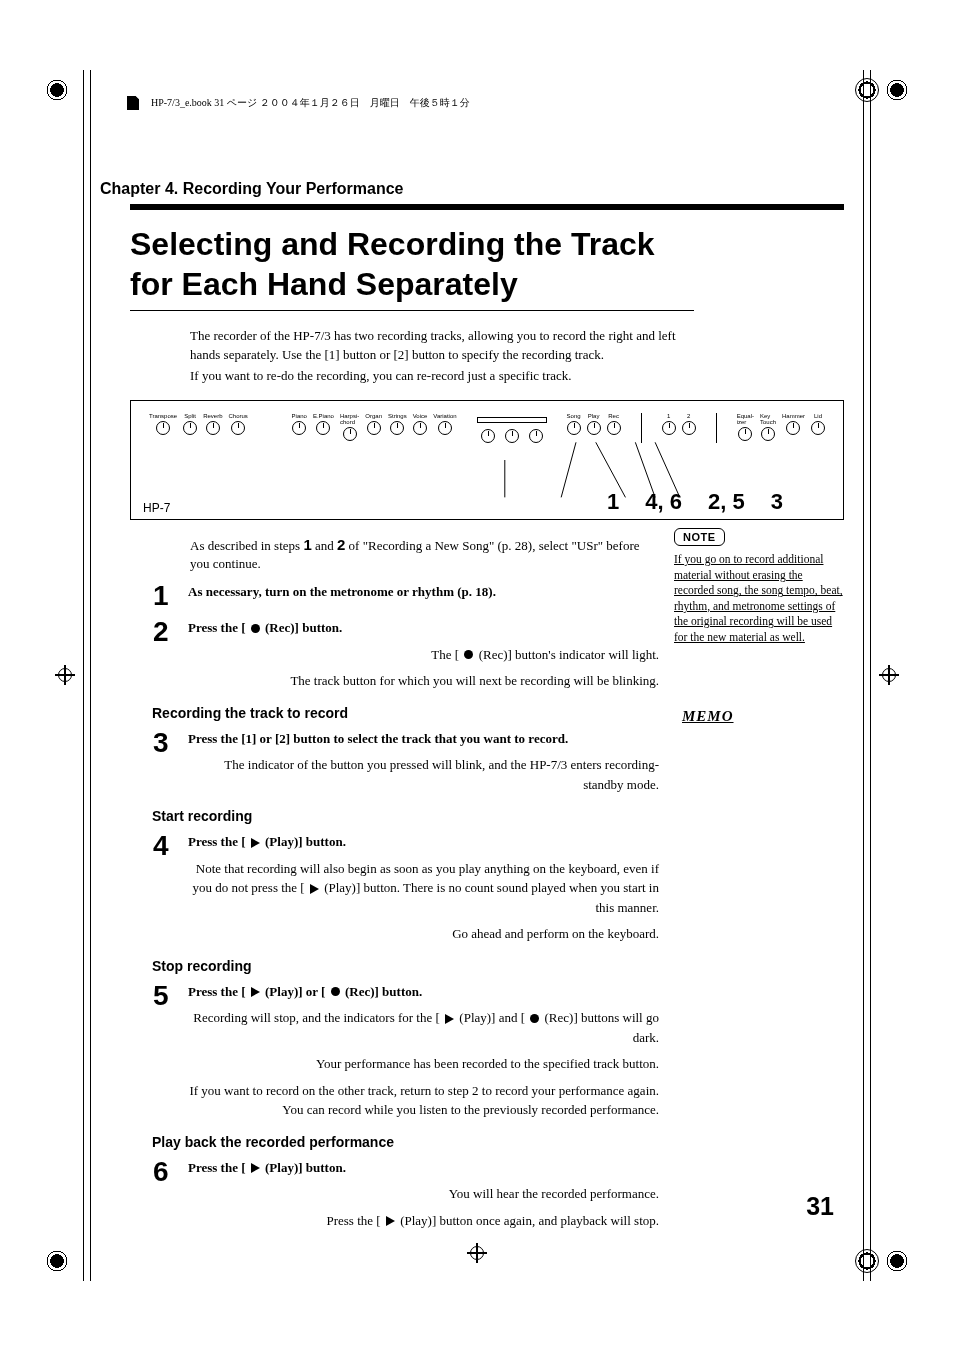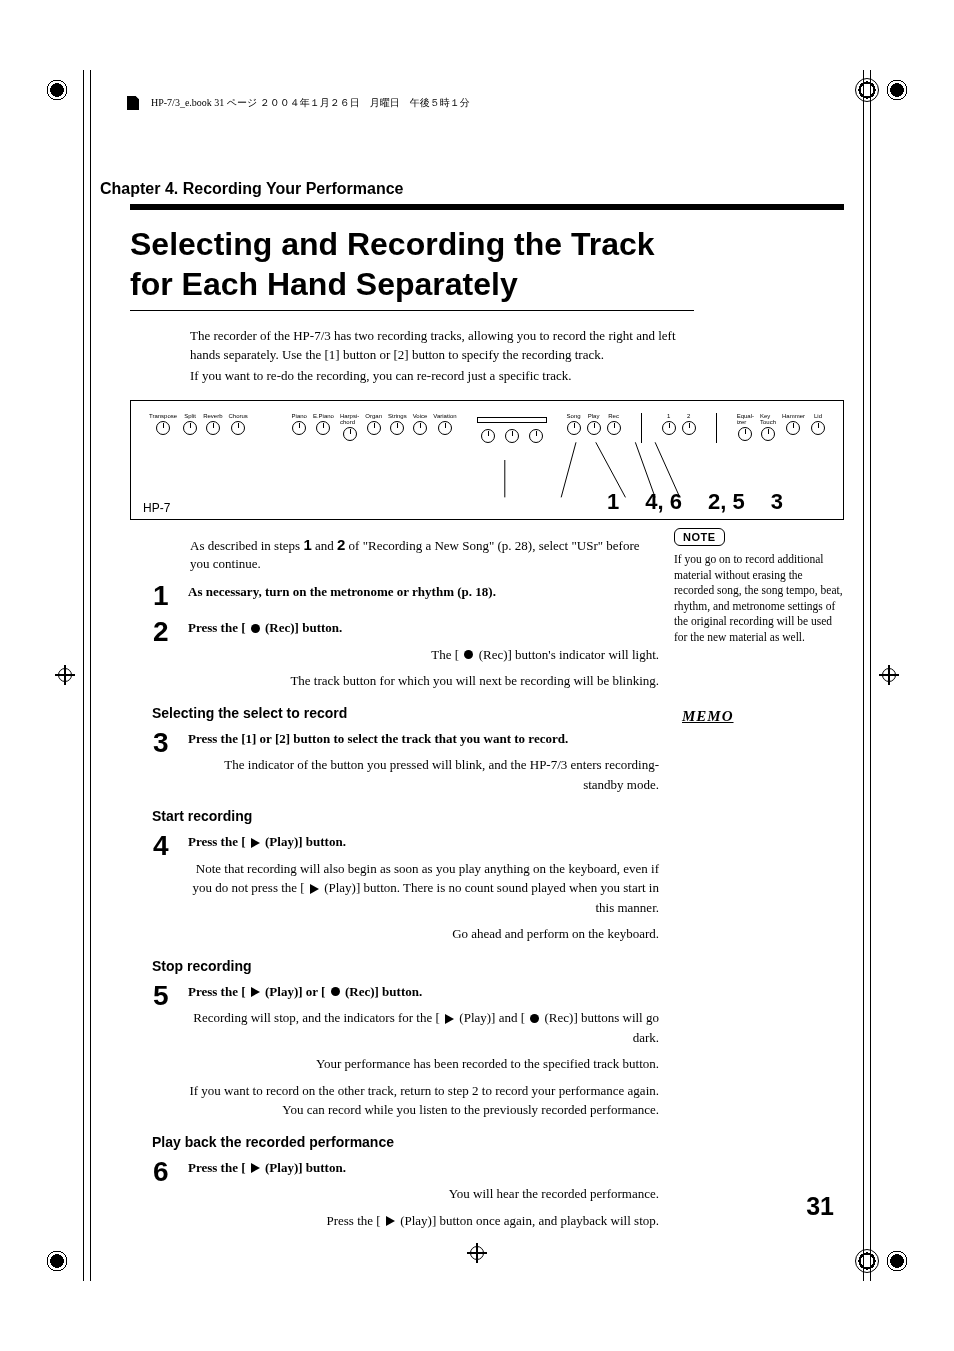--- a/index.html
+++ b/index.html
@@ -110,21 +110,21 @@
   }
   .panel-box .callouts span { white-space:nowrap; }
   .panel-box svg.leaders { position:absolute; left:0; top:0; width:100%; height:100%; pointer-events:none; }
 
   .body-cols {
     display:flex;
     gap: 15px;
     margin: 8px 10px 0 30px;
   }
   .maincol { flex: 1 1 auto; }
-  .sidecol { width: 170px; flex: 0 0 170px; font-size: 11.5px; line-height:1.35; }
+  .sidecol { width: 170px; flex: 0 0 170px; font-size: 11.5px; line-height:1.35;text-decoration:underline; }
 
   .pre-step {
     font-size: 13px;
     line-height: 1.45;
     margin: 6px 0 0 60px;
   }
   .pre-step .bignum { font-family: Arial, sans-serif; font-weight:900; font-size:15px; }
 
   .step {
     display:flex;
@@ -359,21 +359,21 @@
 
       <div class="step">
         <div class="num">2</div>
         <div class="content">
           <span class="lead"><span>Press the [ </span><span class="rec-dot"></span><span> (Rec)] button.</span></span>
           <p><span>The [ </span><span class="rec-dot"></span><span> (Rec)] button's indicator will light.</span></p>
           <p>The track button for which you will next be recording will be blinking.</p>
         </div>
       </div>
 
-      <div class="subhead">Selecting the select to record</div>
+      <div class="subhead">Recording the track to record</div>
 
       <div class="step">
         <div class="num">3</div>
         <div class="content">
           <span class="lead">Press the [1] or [2] button to select the track that you want to record.</span>
           <p>The indicator of the button you pressed will blink, and the HP-7/3 enters recording-standby mode.</p>
         </div>
       </div>
 
       <div class="subhead">Start recording</div>

